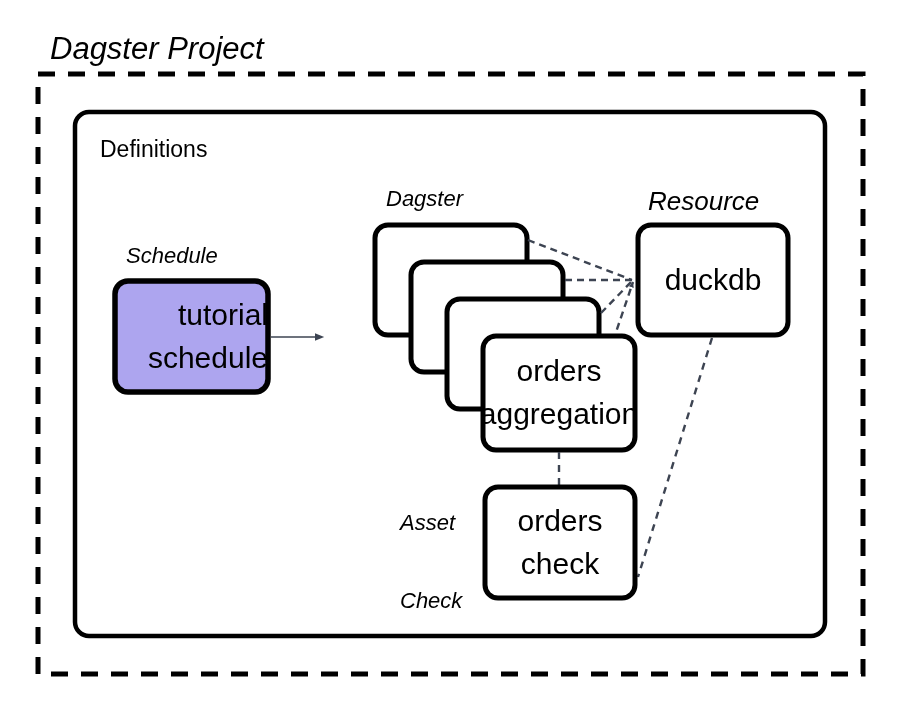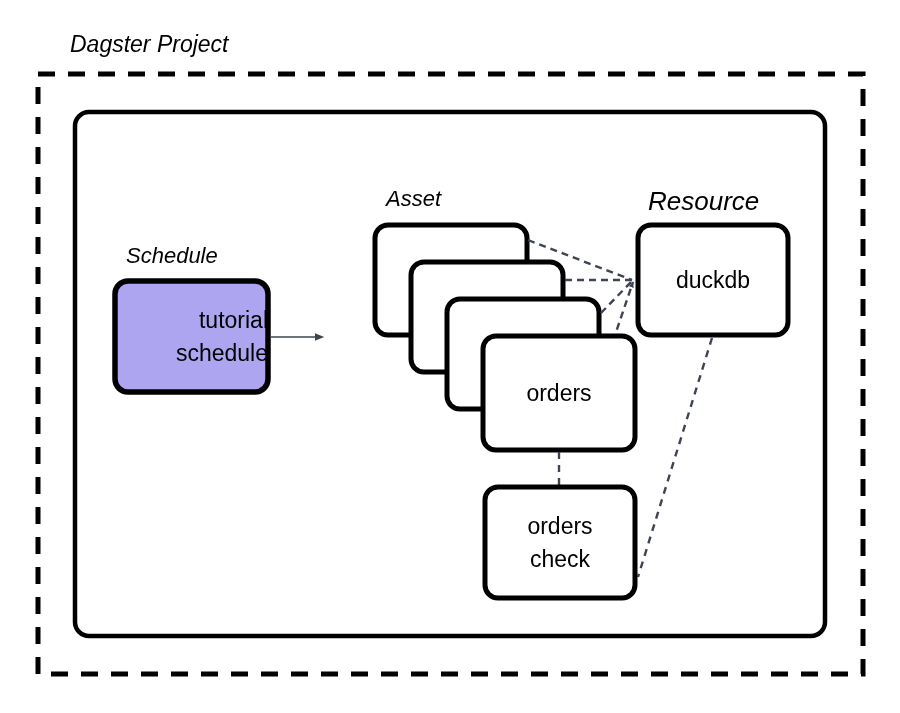--- a/index.html
+++ b/index.html
@@ -36,21 +36,21 @@
     font-style: italic;
   }
   .node-text {
     position: absolute;
     display: flex;
     flex-direction: column;
     align-items: center;
     justify-content: center;
     text-align: center;
     color: #000000;
-    font-size: 23px;
+    font-size: 30px;
     line-height: 1.42;
     pointer-events: none;
   }
   .node-text span { display: block; }
 </style>
 </head>
 <body>
 
 <div id="canvas">
 
@@ -90,37 +90,43 @@
 
     <line x1="712" y1="338" x2="638" y2="577" stroke="#3D4452" stroke-width="2.4" stroke-dasharray="7 6"></line>
 
     <rect x="485" y="487" width="150" height="111" rx="13" ry="13" fill="#ffffff" stroke="#000000" stroke-width="5"></rect>
 
     <rect x="115" y="281" width="153" height="111" rx="13" ry="13" fill="#ADA5EF" stroke="#000000" stroke-width="5.5"></rect>
 
     <line x1="271" y1="337" x2="315" y2="337" stroke="#3D4452" stroke-width="1.7" marker-end="url(#solidArrowHead)"></line>
   </svg>
 
-  <div class="lbl lbl-italic" style="left:50px; top:31px; font-size:23px;margin-left:20px;">Dagster Project</div>
+  <div class="lbl lbl-italic" style="left:50px; top:31px; font-size:31px;">Dagster Project</div>
 
+  <div class="lbl" style="left:100px; top:136px; font-size:23px;">Definitions</div>
 
   <div class="lbl lbl-italic" style="left:126px; top:243px; font-size:22px;">Schedule</div>
 
-  <div class="lbl lbl-italic" style="left:386px; top:186px; font-size:22px;">Asset</div>
+  <div class="lbl lbl-italic" style="left:386px; top:186px; font-size:22px;">Dagster</div>
 
   <div class="lbl lbl-italic" style="left:648px; top:186px; font-size:26px;">Resource</div>
 
+  <div class="lbl lbl-italic" style="left:400px; top:458px; font-size:22px; text-align:left;">
+    <div>Asset</div>
+    <div>Check</div>
+  </div>
 
   <div class="node-text" style="left:115px; top:281px; width:153px; height:111px;align-items:flex-end;">
     <span>tutorial</span>
     <span>schedule</span>
   </div>
 
   <div class="node-text" style="left:483px; top:336px; width:152px; height:114px;">
     <span>orders</span>
+    <span>aggregation</span>
   </div>
 
   <div class="node-text" style="left:638px; top:225px; width:150px; height:110px;">
     <span>duckdb</span>
   </div>
 
   <div class="node-text" style="left:485px; top:487px; width:150px; height:111px;">
     <span>orders</span>
     <span>check</span>
   </div>

